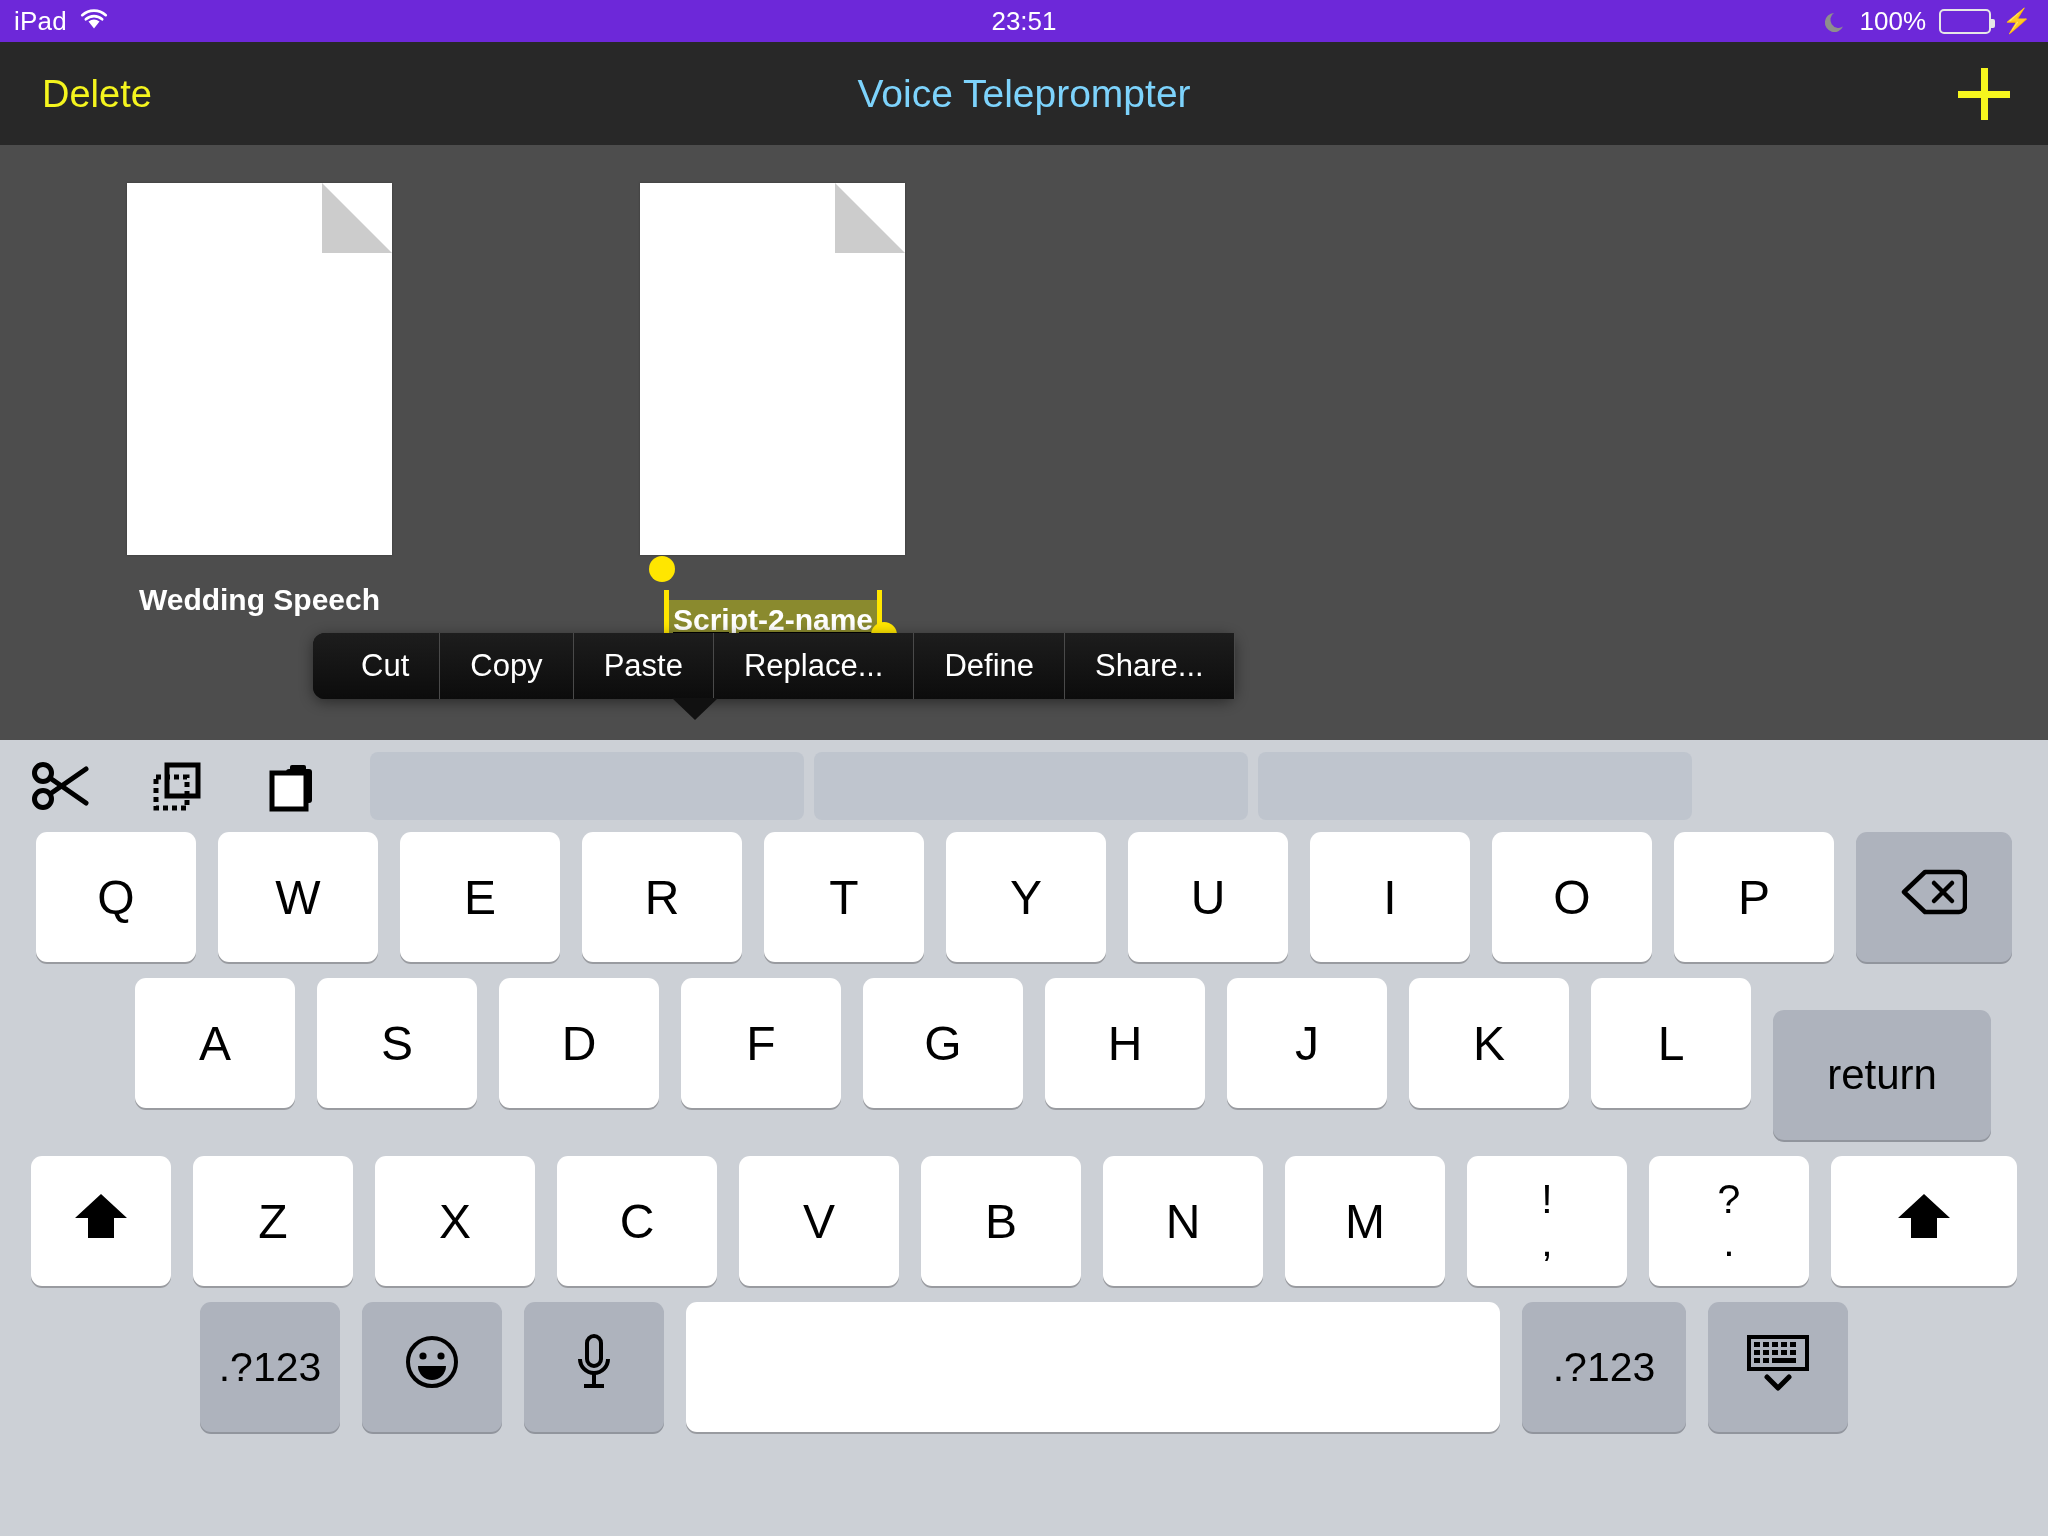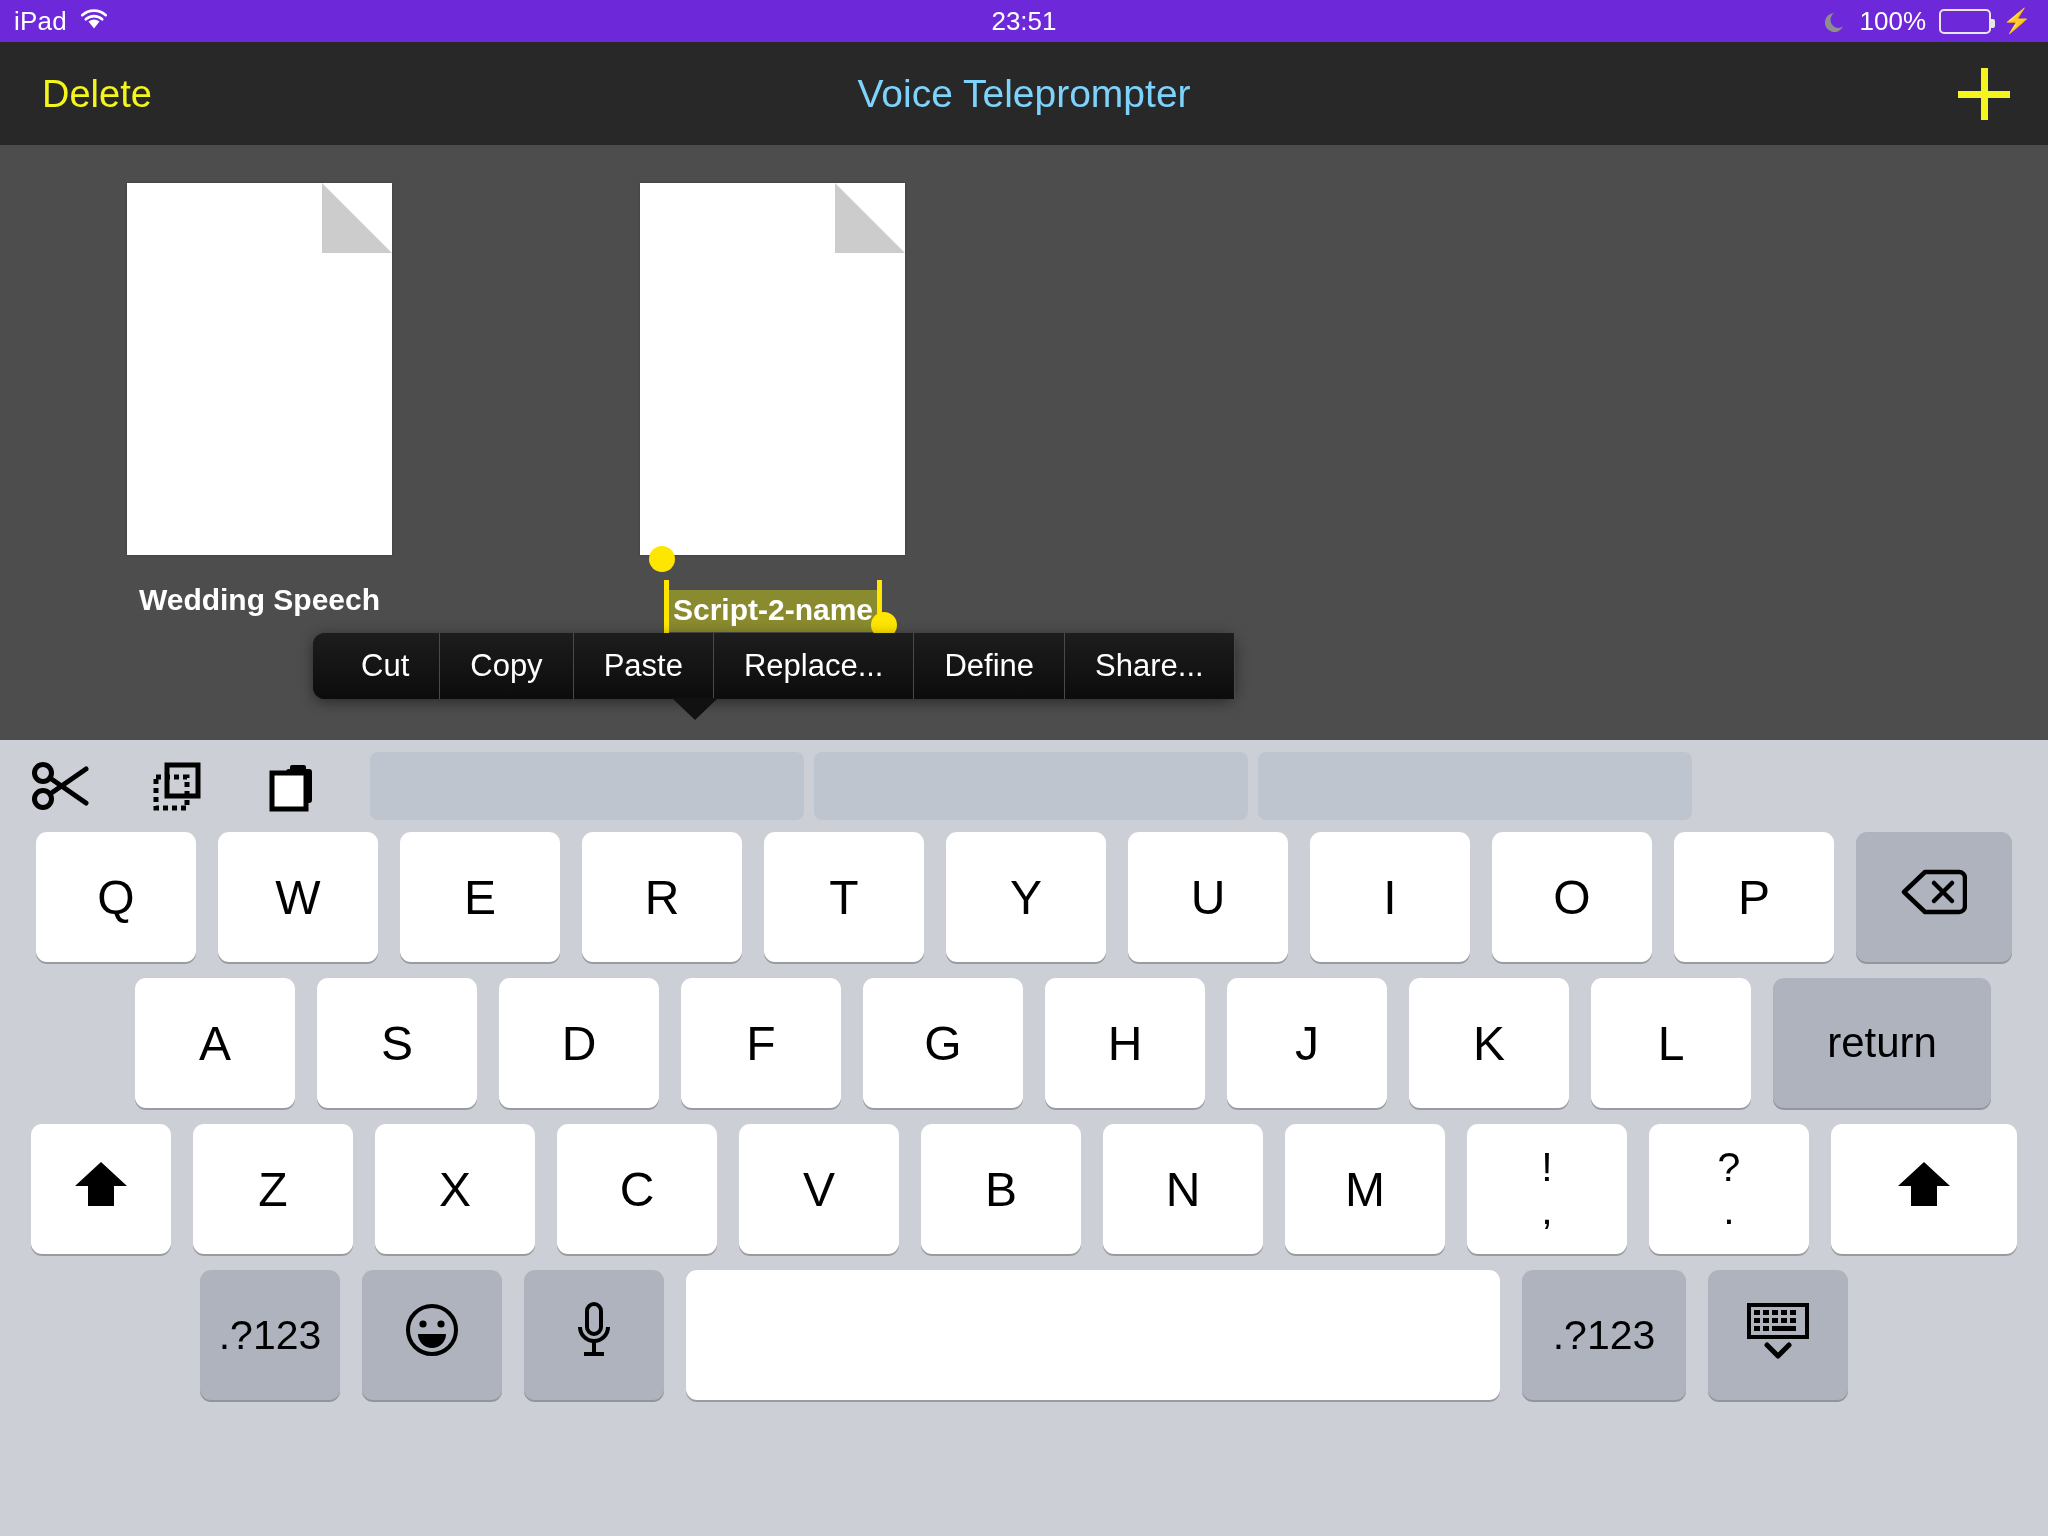--- a/index.html
+++ b/index.html
@@ -227,21 +227,21 @@
       </div>
       <div class="doc-label">Wedding Speech</div>
     </div>
 
     <div class="doc-item" style="left:640px; top:38px;">
       <div class="doc-icon">
         <div class="fold"></div>
       </div>
     </div>
 
-    <div class="title-edit" style="left:668px; top:445px;">
+    <div class="title-edit" style="left:668px; top:455px;text-decoration:underline;">
       <span class="sel-highlight">Script-2-name</span>
       <span class="handle-l">
           <span class="knob knob-l"></span>
         </span>
       <span class="handle-r">
           <span class="knob knob-r"></span>
         </span>
     </div>
 
     <div class="editmenu" style="left:313px; top:488px;">
@@ -320,21 +320,21 @@
         <div style="width:56px;"></div>
         <div class="key" style="width:160px;height:130px;">A</div>
         <div class="key" style="width:160px;height:130px;">S</div>
         <div class="key" style="width:160px;height:130px;">D</div>
         <div class="key" style="width:160px;height:130px;">F</div>
         <div class="key" style="width:160px;height:130px;">G</div>
         <div class="key" style="width:160px;height:130px;">H</div>
         <div class="key" style="width:160px;height:130px;">J</div>
         <div class="key" style="width:160px;height:130px;">K</div>
         <div class="key" style="width:160px;height:130px;">L</div>
-        <div class="key dark wide-return" style="width:218px;height:130px;">return</div>
+        <div class="key dark wide-return" style="width:218px;height:130px;margin-top:32px;">return</div>
       </div>
 
       <div class="kb-row" style="margin-top:16px; padding-left:14px; padding-right:14px; gap:22px;">
         <div class="key" style="width:140px;height:130px;">
           <span>
             <svg width="60" height="56" viewBox="0 0 60 56">
               <path d="M30 6 L56 30 H43 V50 H17 V30 H4 Z" fill="#000"></path>
             </svg>
           </span>
         </div>

